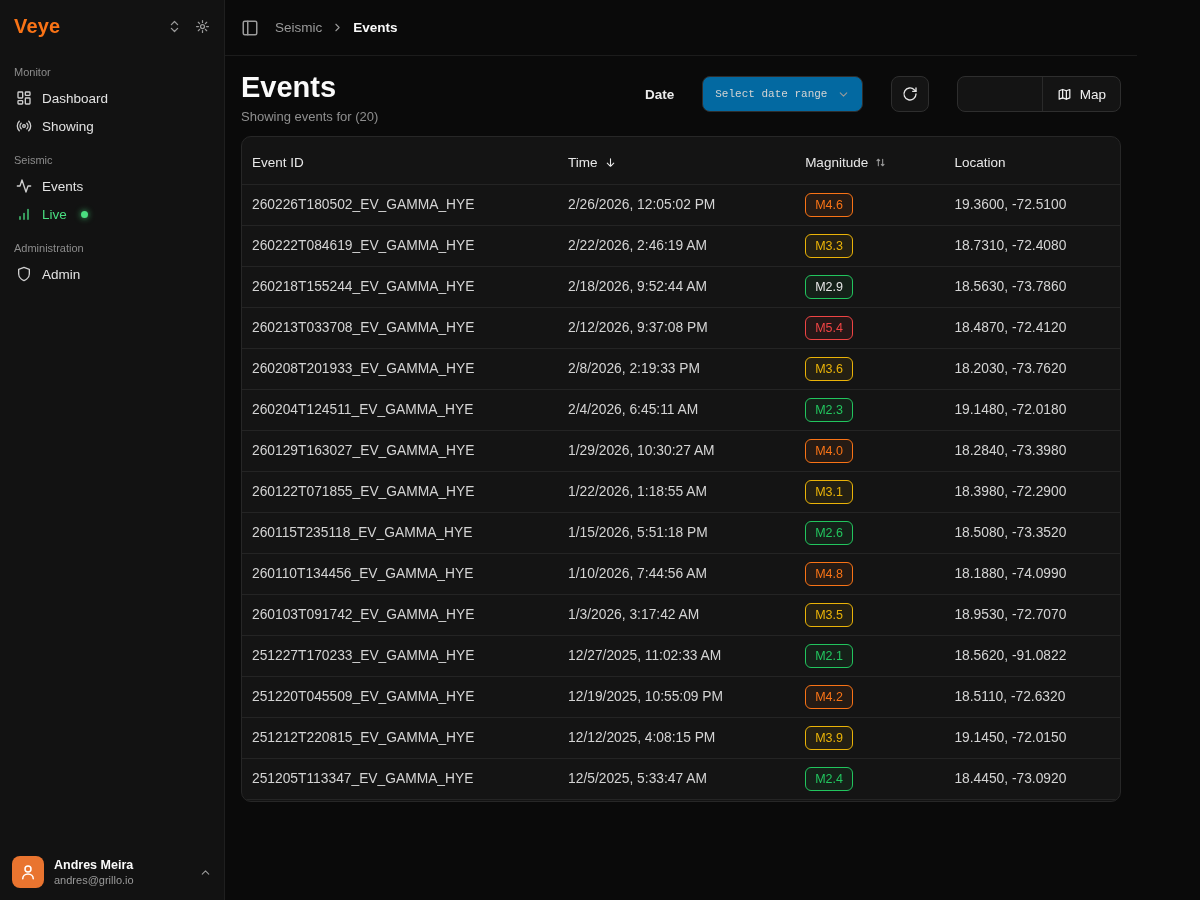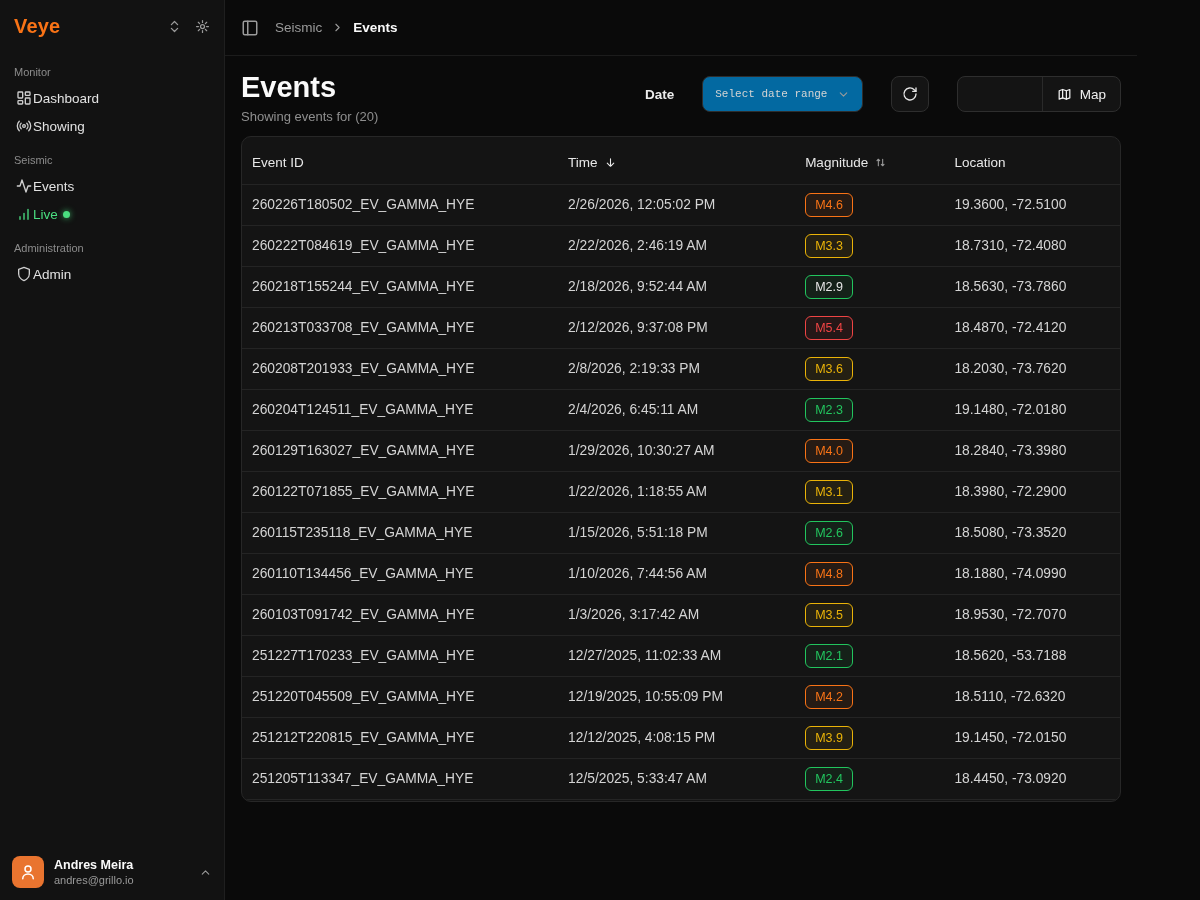--- a/index.html
+++ b/index.html
@@ -15,21 +15,21 @@
   .icon.md { width:18px; height:18px; }
   .dim { color:#9a9a9a; }
 
   
   .sidebar { width:225px; min-width:225px; background:#121212; border-right:1px solid #1f1f1f; display:flex; flex-direction:column; }
   .sidebar-header { display:flex; align-items:center; padding:15px 14px 10px; }
   .logo { color:#f97316; font-size:20px; font-weight:700; flex:1; letter-spacing:.2px; }
   .sidebar-header .icon { margin-left:13px; cursor:pointer; }
   .section-label { font-size:11px; color:#8c8c8c; padding:14px 14px 6px; }
   .section-label.first { padding-top:18px; }
-  .nav-item { display:flex; align-items:center; gap:1px; margin:0 8px; padding:6px 8px; border-radius:6px; font-size:13.5px; color:#e2e2e2; cursor:pointer; }
+  .nav-item { display:flex; align-items:center; gap:10px; margin:0 8px; padding:6px 8px; border-radius:6px; font-size:13.5px; color:#e2e2e2; cursor:pointer; }
   .nav-item .icon { color:#cfcfcf; }
   .nav-item.live, .nav-item.live .icon { color:#4ade80; }
   .live-dot { width:7px; height:7px; border-radius:50%; background:#4ade80; box-shadow:0 0 6px rgba(74,222,128,.8); margin-left:4px; }
   .sidebar-footer { margin-top:auto; display:flex; align-items:center; gap:10px; padding:12px; cursor:pointer; }
   .avatar { width:32px; height:32px; border-radius:8px; background:#e9742f; color:#fff; display:flex; align-items:center; justify-content:center; }
   .avatar .icon { width:18px; height:18px; }
   .user-meta { flex:1; min-width:0; }
   .user-name { font-size:12.5px; font-weight:700; color:#fafafa; }
   .user-email { font-size:11px; color:#9a9a9a; margin-top:2px; }
 
@@ -327,21 +327,21 @@
               <tr>
                 <td>260103T091742_EV_GAMMA_HYE</td>
                 <td>1/3/2026, 3:17:42 AM</td>
                 <td><span class="badge" style="color: rgb(234, 179, 8); border-color: rgb(234, 179, 8); background: rgba(234, 179, 8, 0.08);">M3.5</span></td>
                 <td>18.9530, -72.7070</td>
               </tr>
               <tr>
                 <td>251227T170233_EV_GAMMA_HYE</td>
                 <td>12/27/2025, 11:02:33 AM</td>
                 <td><span class="badge" style="color: rgb(34, 197, 94); border-color: rgb(34, 197, 94); background: rgba(34, 197, 94, 0.08);">M2.1</span></td>
-                <td>18.5620, -53.7188</td>
+                <td>18.5620, -91.0822</td>
               </tr>
               <tr>
                 <td>251220T045509_EV_GAMMA_HYE</td>
                 <td>12/19/2025, 10:55:09 PM</td>
                 <td><span class="badge" style="color: rgb(249, 115, 22); border-color: rgb(249, 115, 22); background: rgba(249, 115, 22, 0.08);">M4.2</span></td>
                 <td>18.5110, -72.6320</td>
               </tr>
               <tr>
                 <td>251212T220815_EV_GAMMA_HYE</td>
                 <td>12/12/2025, 4:08:15 PM</td>

